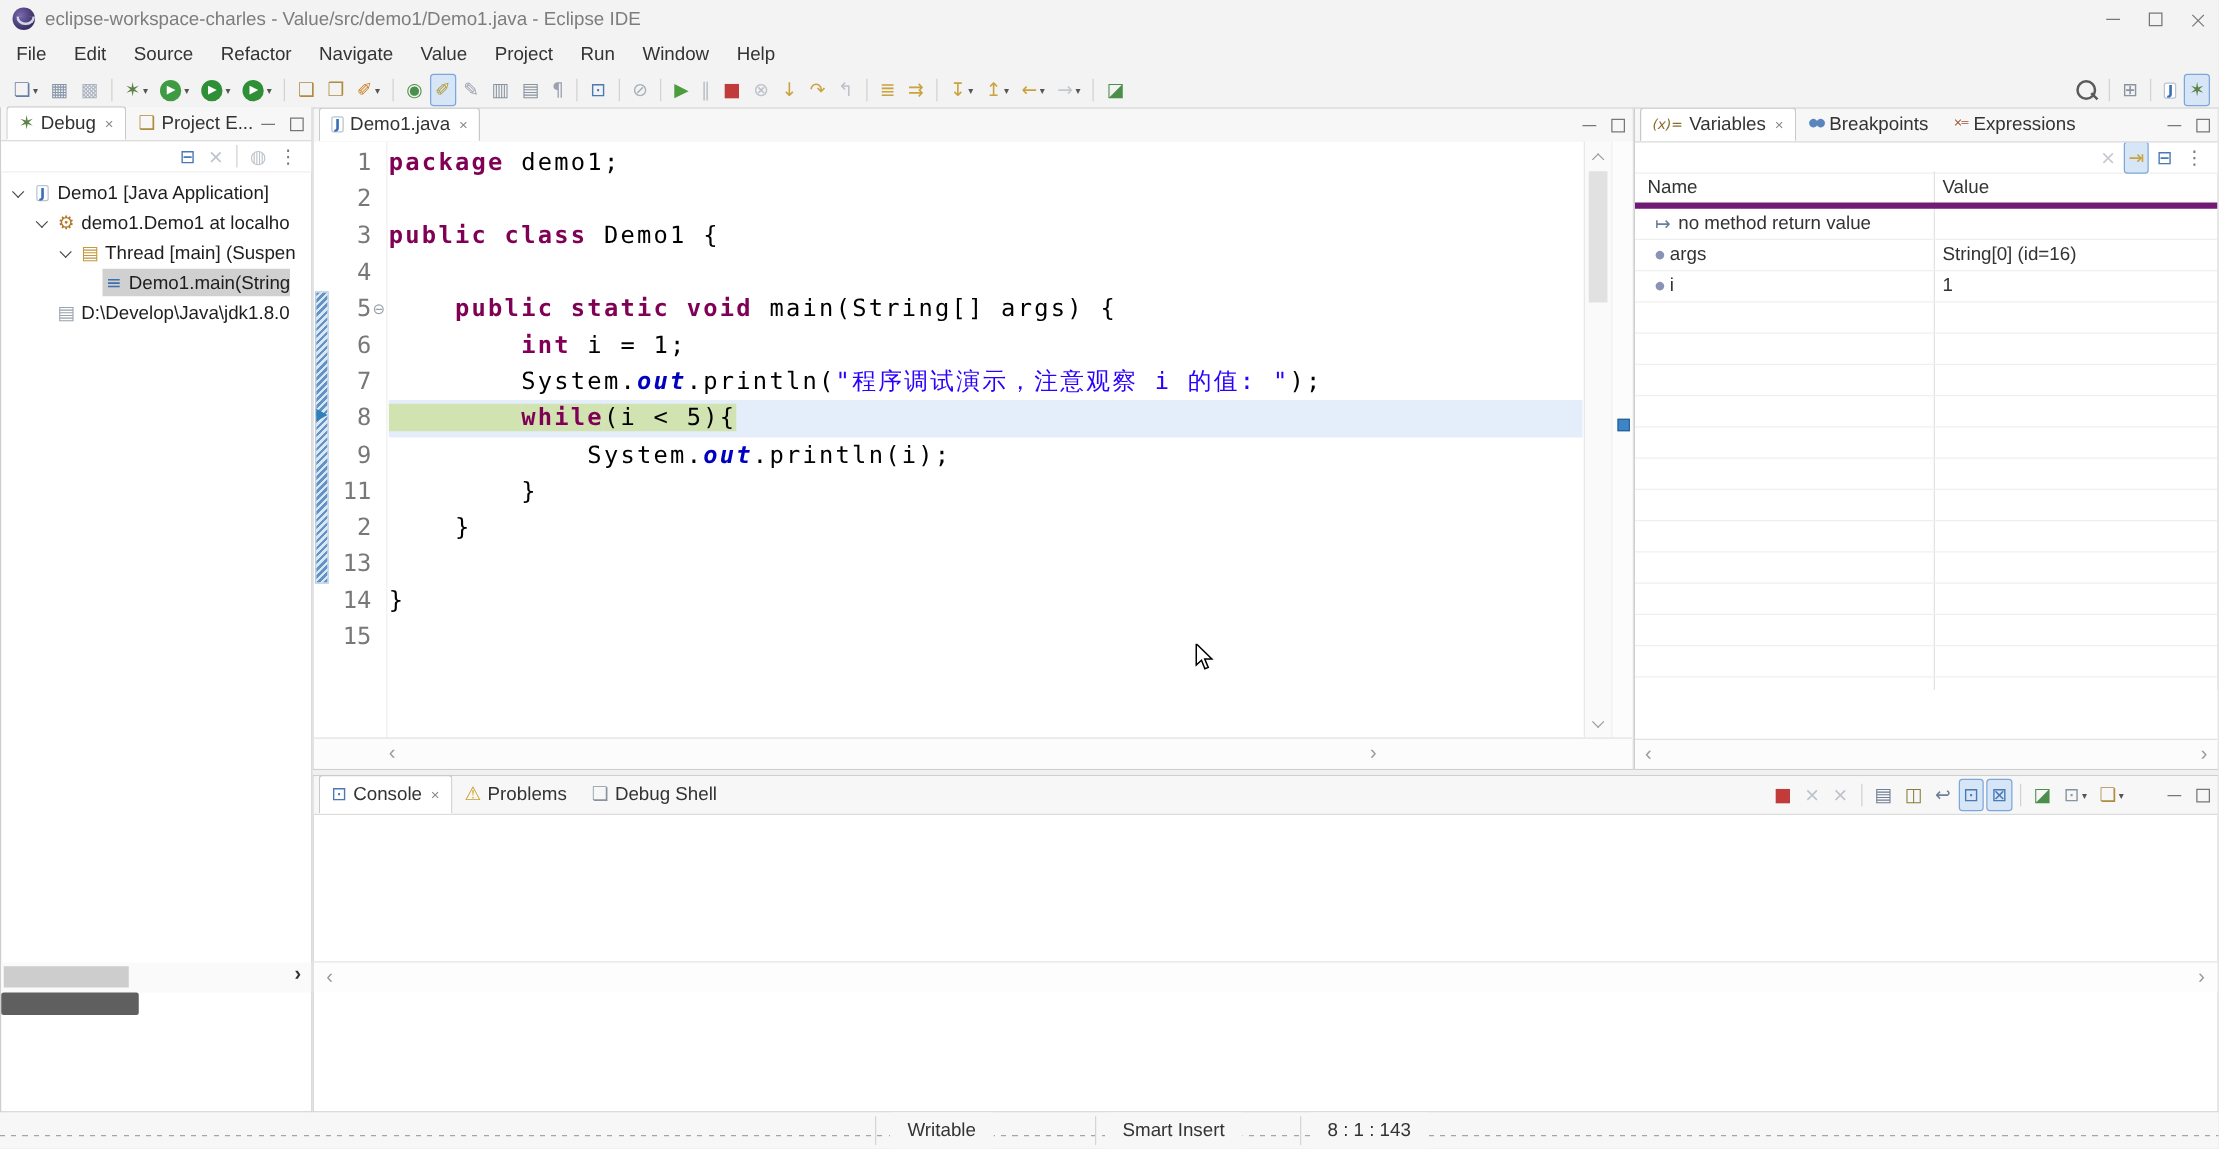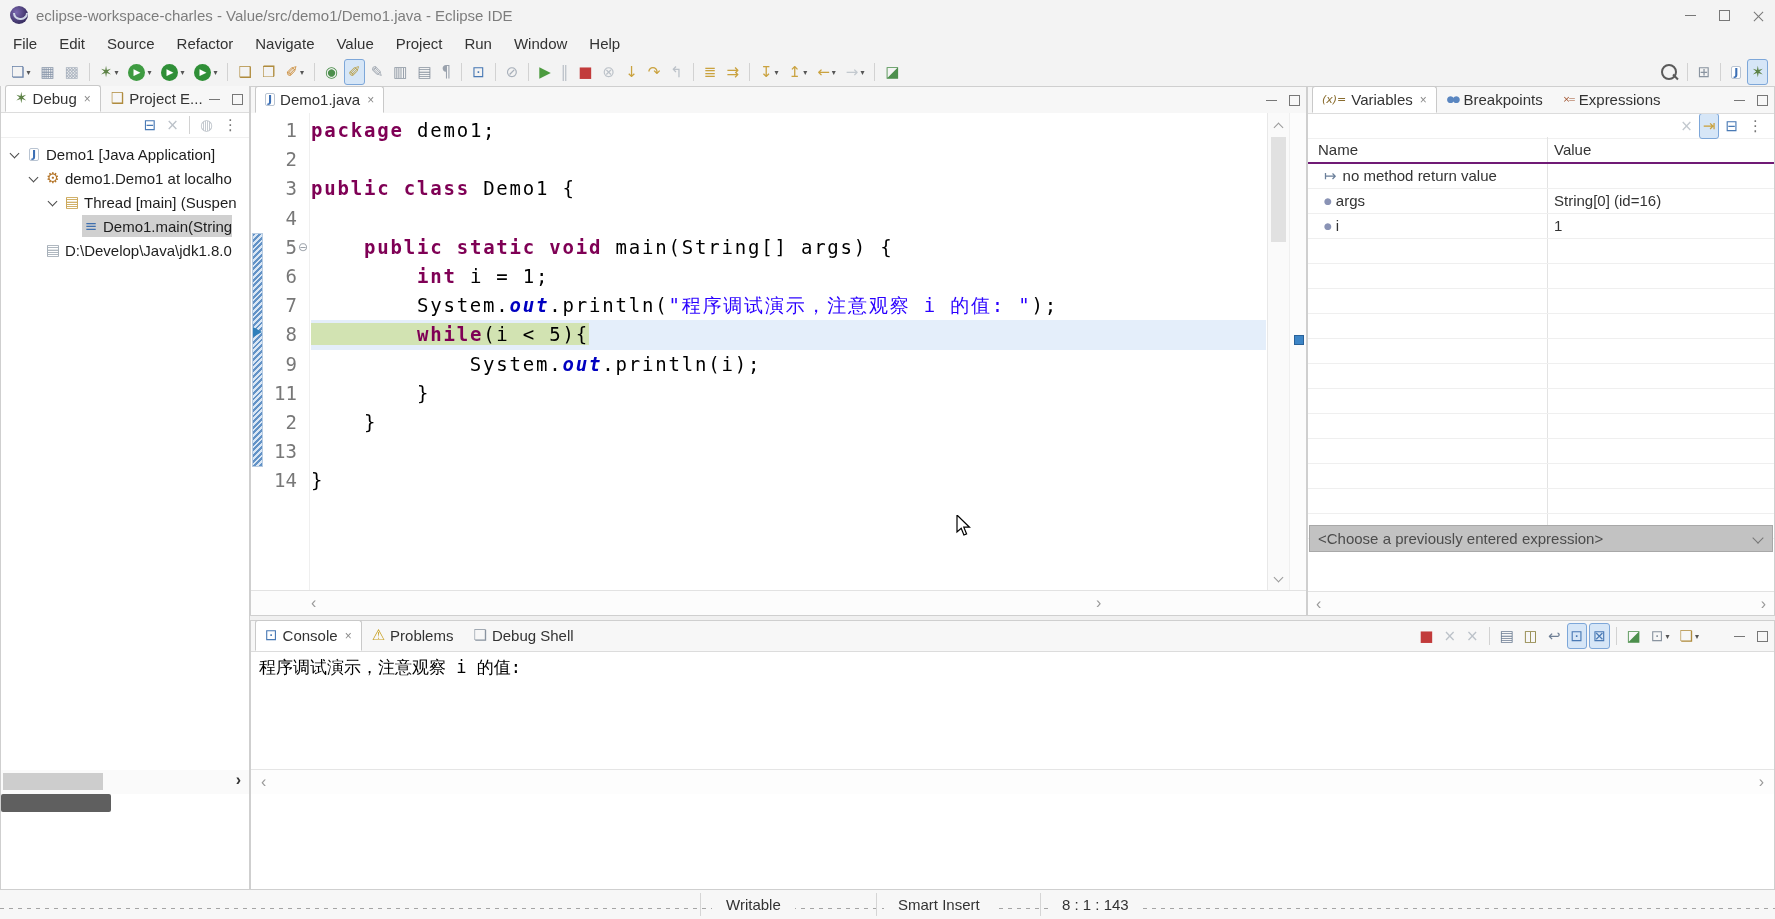--- a/index.html
+++ b/index.html
@@ -87,21 +87,21 @@
   .ruler{position:absolute;right:0;top:0;bottom:0;width:16px;background:#fcfcfc;border-left:1px solid #efefef;}
   .rulmark{position:absolute;left:4px;top:222px;width:8px;height:8px;background:#3d85c6;border:1px solid #2a6299;}
   .ehscroll{position:absolute;left:0;bottom:0;height:24px;right:0;border-top:1px solid #e2e2e2;background:#fcfcfc;}
   .harr{position:absolute;top:0;height:24px;line-height:24px;color:#9a9a9a;font-size:16px;}
 
   
   .rightp{left:1307px;top:86px;width:468px;height:530px;}
   .xico{font-size:11px;color:#8a6d2f;font-style:italic;}
   .vtable{position:absolute;left:0;top:50px;right:0;height:438px;overflow:hidden;}
   .vcoldiv{position:absolute;left:239px;top:0;bottom:0;border-left:1px solid #e3e3e3;}
-  .vhead{height:25px;line-height:25px;border-bottom:2px solid #701a75;color:#333;position:relative;}
+  .vhead{height:25px;line-height:25px;border-bottom:5px solid #701a75;color:#333;position:relative;}
   .vhead .c1{position:absolute;left:10px;} .vhead .c2{position:absolute;left:246px;}
   .vrow{height:24px;line-height:24px;border-bottom:1px solid #efefef;position:relative;white-space:nowrap;}
   .vrow .nc{position:absolute;left:0;width:238px;overflow:hidden;padding-left:16px;box-sizing:border-box;display:flex;align-items:center;gap:6px;}
   .vrow .vc{position:absolute;left:246px;right:0;overflow:hidden;}
   .choose{position:absolute;left:1px;right:1px;top:438px;height:27px;background:#c2c2c2;border:1px solid #a8a8a8;color:#4c4c4c;line-height:25px;padding-left:8px;box-sizing:border-box;}
   .choose .cchev{position:absolute;right:10px;top:8px;width:7px;height:7px;border-right:1.6px solid #777;border-bottom:1.6px solid #777;transform:rotate(45deg);}
   .vdetail{position:absolute;left:0;right:0;top:465px;height:41px;background:#fff;}
   .vhscroll{position:absolute;left:0;right:0;bottom:0;height:23px;border-top:1px solid #e2e2e2;background:#fcfcfc;}
 
   
@@ -466,20 +466,24 @@
             <span class="codewrap"><span class="seg p">    }</span></span>
           </div>
           <div class="cl">
             <span class="ln">13</span>
             <span class="codewrap"></span>
           </div>
           <div class="cl">
             <span class="ln">14</span>
             <span class="codewrap"><span class="seg p">}</span></span>
           </div>
+          <div class="cl">
+            <span class="ln">15</span>
+            <span class="codewrap"></span>
+          </div>
         </div>
       <div class="vscroll">
         <span class="vup">
             <i class="vchev up"></i>
           </span>
         <div class="vthumb"></div>
         <span class="vdn">
             <i class="vchev down"></i>
           </span>
       </div>
@@ -568,24 +572,20 @@
           <div class="vrow"></div>
           <div class="vrow"></div>
           <div class="vrow"></div>
           <div class="vrow"></div>
           <div class="vrow"></div>
           <div class="vrow"></div>
           <div class="vrow"></div>
           <div class="vrow"></div>
         </div>
     </div>
-    <div class="choose">
-      <span>&lt;Choose a previously entered expression&gt;</span>
-      <i class="cchev"></i>
-    </div>
     <div class="vdetail"></div>
     <div class="vhscroll">
       <span class="harr" style="left:8px">‹</span>
       <span class="harr" style="right:8px">›</span>
     </div>
   </section>
 
   <section class="panel consolep">
     <div class="tabrow">
       <div class="tabs" id="contabs">
@@ -644,21 +644,20 @@
         </div>
       <div class="mm">
         <span>
             <i class="ming"></i>
           </span>
         <span>
             <i class="maxg"></i>
           </span>
       </div>
     </div>
-    <div class="conout">程序调试演示，注意观察 i 的值:</div>
     <div class="chscroll">
       <span class="harr" style="left:10px">‹</span>
       <span class="harr" style="right:10px">›</span>
     </div>
   </section>
 
   <footer class="statusbar" id="statusbar">
       <div class="ssep" style="left: 700px;"></div>
       <div class="ssep" style="left: 876px;"></div>
       <div class="ssep" style="left: 1040px;"></div>

